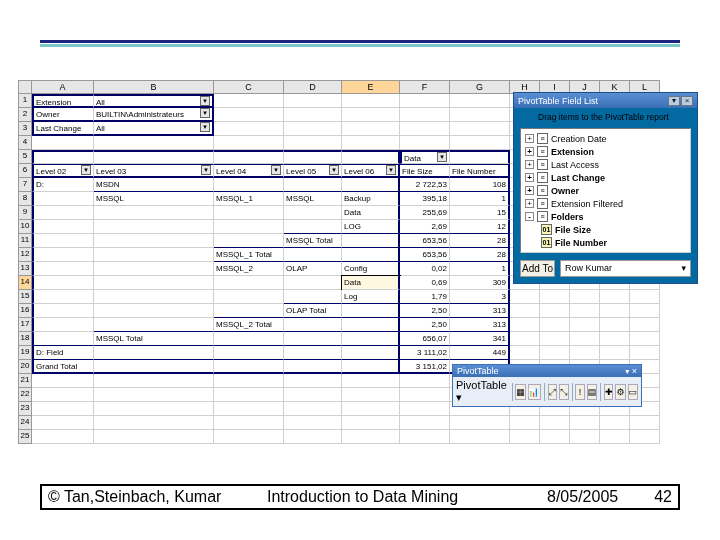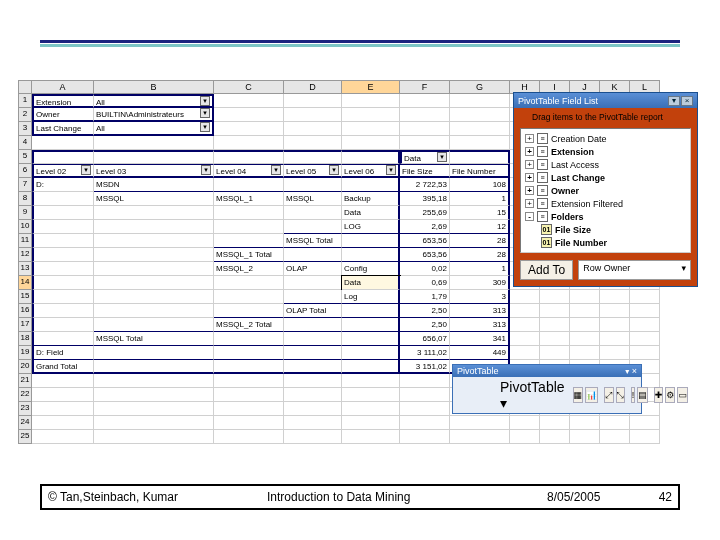--- a/index.html
+++ b/index.html
@@ -20,43 +20,43 @@
   .cell.sel { background: #fff8e1; outline: 1px solid #000; }
   .dd { float: right; width: 10px; height: 10px; background: #e6e6e6; border: 1px solid #666; font-size: 7px; text-align: center; line-height: 8px; }
   
   .pb-top { border-top: 2px solid #000066 !important; }
   .pb-left { border-left: 2px solid #000066 !important; }
   .pb-right { border-right: 2px solid #000066 !important; }
   .pb-bottom { border-bottom: 2px solid #000066 !important; }
   .thin-top { border-top: 1px solid #000066; }
   .thin-bottom { border-bottom: 1px solid #000066; }
   
-  .fieldlist { position: absolute; top: 92px; right: 22px; width: 185px; background: #c2410c; border: 1px solid #1a4f8f; font-size: 9px; }
+  .fieldlist { position: absolute; top: 92px; right: 22px; width: 185px; background: #0369a1; border: 1px solid #1a4f8f; font-size: 9px; }
   .fl-title { background: linear-gradient(#5a8fd6,#3a6fb6); color: #fff; padding: 2px 4px; display: flex; justify-content: space-between; align-items: center; font-size: 9px; }
   .fl-title .btns span { display:inline-block; width:12px; height:10px; background:#bcd; border:1px solid #678; margin-left:1px; text-align:center; font-size:8px; line-height:8px; color:#023;}
-  .fl-sub { padding: 4px 18px; font-size: 8.5px; }
+  .fl-sub { padding: 4px 24px; font-size: 8.5px; }
   .fl-tree { background: #fff; margin: 2px 6px; border: 1px inset #ccc; padding: 3px 2px; }
   .fl-item { display: flex; align-items: center; gap: 3px; padding: 1px 2px; font-size: 9px; }
   .fl-item.child { padding-left: 18px; }
   .fl-item .pm { width: 9px; height: 9px; border: 1px solid #888; text-align: center; line-height: 7px; font-size: 8px; background:#fff;}
   .fl-item .ic { width: 11px; height: 11px; border: 1px solid #666; background: #fff; font-size: 7px; text-align: center; line-height: 9px; }
   .fl-item .ic.m { background:#f7f3b0; }
   .fl-item.bold { font-weight: bold; }
   .fl-foot { padding: 5px 6px 6px 6px; display: flex; gap: 5px; }
-  .fl-foot .btn { background: #f4f0e6; border: 1px solid #999; padding: 2px 7px; font-size: 12px; }
+  .fl-foot .btn { background: #f4f0e6; border: 1px solid #999; padding: 2px 1px; font-size: 10px; }
   .fl-foot .sel { flex: 1; background: #fff; border: 1px solid #999; padding: 2px 4px; font-size: 9px; display:flex; justify-content:space-between;}
   
   .pvtoolbar { position: absolute; top: 364px; left: 452px; width: 190px; background: #e8eef7; border: 1px solid #3a6fb6; }
   .pv-title { background: linear-gradient(#5a8fd6,#3a6fb6); color: #fff; font-size: 9px; padding: 1px 4px; display:flex; justify-content:space-between;}
   .pv-body { padding: 2px 3px; display: flex; align-items: center; gap: 2px; }
-  .pv-body .lbl { font-size: 14px; padding-right:2px;margin-left:44px;}
+  .pv-body .lbl { font-size: 11px; padding-right:2px;}
   .pv-body .ic { width: 16px; height: 16px; border: 1px solid #aab; background: #f4f0e6; font-size: 9px; text-align:center; line-height:14px;}
   .pv-body .sep { width:1px; height:18px; background:#9ab; margin:0 1px;}
   
-  .footer { position: absolute; left: 40px; right: 40px; bottom: 30px; border: 2px solid #000; height: 26px; display: flex; align-items: center; font-size: 12px; padding: 4px 6px; }
+  .footer { position: absolute; left: 40px; right: 40px; bottom: 30px; border: 2px solid #000; height: 26px; display: flex; align-items: center; font-size: 16px; padding: 4px 6px; }
   .footer .c { position:absolute; }
   .f1{left:6px}.f2{left:225px}.f3{left:505px}.f4{right:6px}
 </style>
 </head>
 <body>
 
 <div class="rule-dark"></div>
 <div class="rule-light"></div>
 
 <div class="sheet-area">
@@ -521,21 +521,21 @@
         <span>File Size</span>
       </div>
     <div class="fl-item child bold">
         <span class="ic m">01</span>
         <span>File Number</span>
       </div>
   </div>
   <div class="fl-foot">
     <div class="btn">Add To</div>
     <div class="sel">
-        <span>Row Owner</span>
+        <span>Row Kumar</span>
         <span>▾</span>
       </div>
   </div>
 </div>
 
 <div class="pvtoolbar">
   <div class="pv-title">
     <span>PivotTable</span>
     <span><span style="font-size:8px;">▾</span> <span style="font-size:9px;">×</span></span>
   </div>

